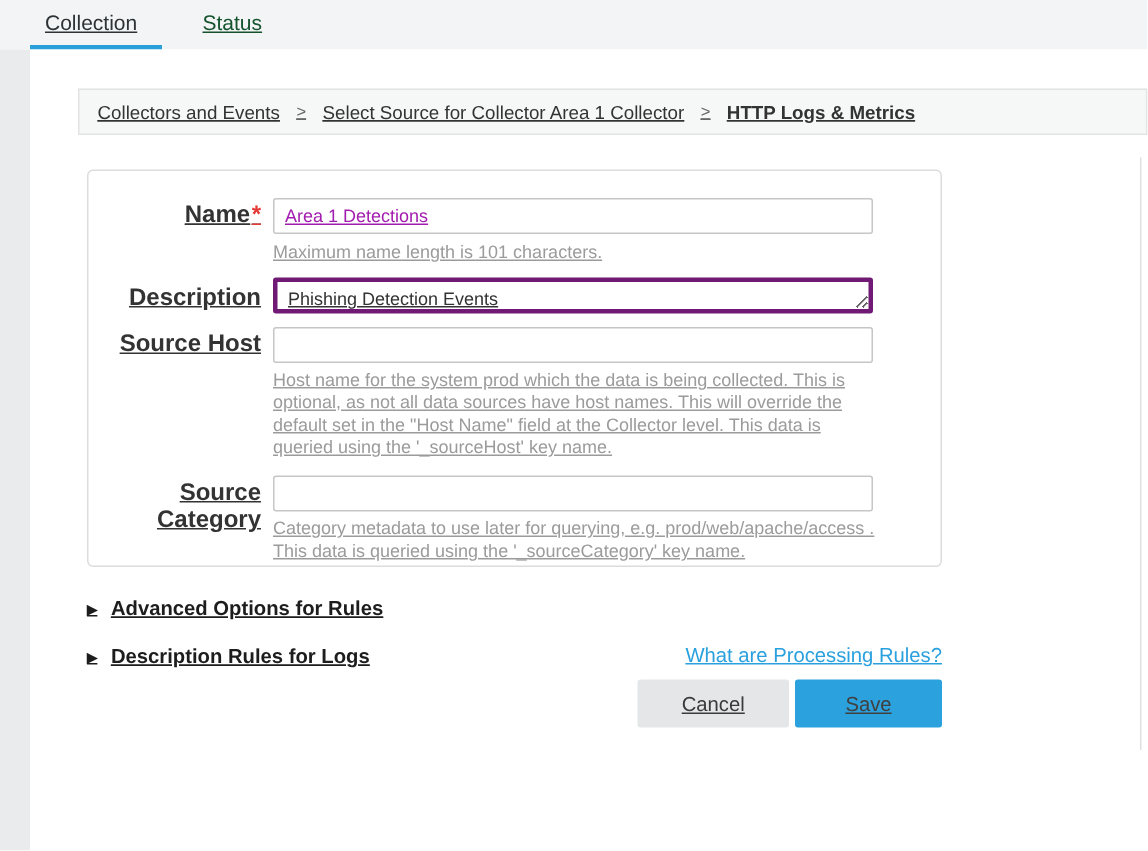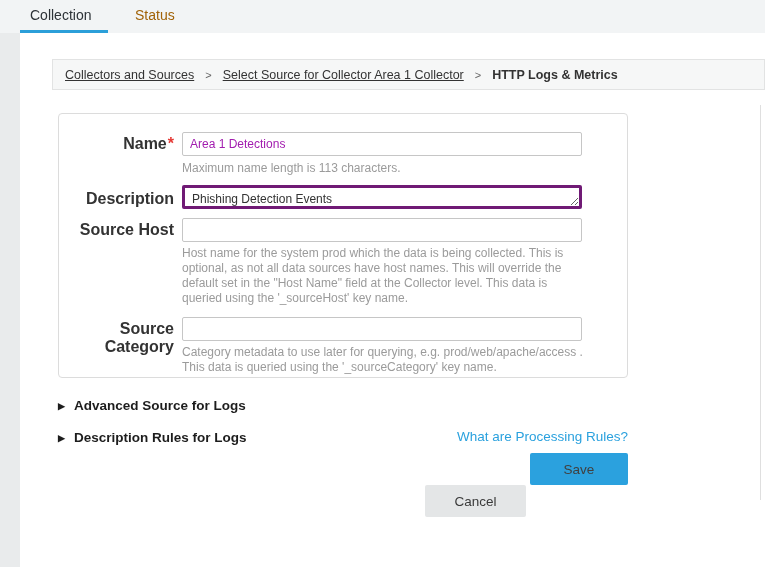--- a/index.html
+++ b/index.html
@@ -1,24 +1,24 @@
 <!DOCTYPE html>
 <html><head>
 <meta charset="utf-8">
 <style>
-  * { margin:0; padding:0; box-sizing:border-box; }
+  * { margin:0; padding:0; box-sizing:border-box;text-decoration:underline; }
   html,body { width:765px; height:567px; background:#ffffff; overflow:hidden;
               font-family:"Liberation Sans", sans-serif; }
   .stage { position:relative; width:765px; height:567px; background:#ffffff; }
 
   
   .tabbar { position:absolute; left:0; top:0; width:765px; height:33px; background:#f2f4f5; }
   .tab { position:absolute; top:0; height:30px; line-height:30px; font-size:14px; cursor:pointer; }
   .tab-collection { left:30px; color:#2d3237; }
-  .tab-status { left:135px; color:#a16207; }
+  .tab-status { left:135px; color:#14532d; }
   .tab-underline { position:absolute; left:20px; top:30px; width:88px; height:3px; background:#2b9fd9; }
 
   
   .left-gutter { position:absolute; left:0; top:33px; width:20px; height:534px; background:#e9ebec; }
   .panel { position:absolute; left:20px; top:33px; width:745px; height:534px; background:#ffffff; }
 
   
   .breadcrumb { position:absolute; left:52px; top:59px; width:713px; height:31px;
                 background:#f6f7f7; border:1px solid #e2e3e3; display:flex; align-items:center;
                 padding-left:12px; font-size:12.5px; color:#333; }
@@ -48,69 +48,69 @@
   .section .caret { font-size:9px; color:#1d1d1d; display:inline-block; vertical-align:1px;
                     margin-right:9px; cursor:pointer; }
   .section .sec-label { cursor:pointer; }
   .section-link { position:absolute; left:58px; top:429px; width:570px; text-align:right;
                   font-size:13.5px; color:#2aa1de; }
   .section-link a { color:#2aa1de; text-decoration:none; cursor:pointer; }
 
   
   .btn { position:absolute; top:453px; height:32px; border:none; border-radius:2px;
          font-family:"Liberation Sans", sans-serif; font-size:13.5px; cursor:pointer; }
-  .btn-cancel { left:425px; width:101px; background:#e4e6e7; color:#3a3a3a;margin-top:32px; }
+  .btn-cancel { left:425px; width:101px; background:#e4e6e7; color:#3a3a3a; }
   .btn-save { left:530px; width:98px; background:#2ba1de; color:#404040; }
 
   .right-divider { position:absolute; left:760px; top:105px; width:1px; height:395px; background:#dfdfdf; }
 </style>
 </head>
 <body>
 
 <div class="stage">
 
   <div class="tabbar">
     <div class="tab tab-collection">Collection</div>
     <div class="tab tab-status">Status</div>
     <div class="tab-underline"></div>
   </div>
 
   <div class="left-gutter"></div>
   <div class="panel"></div>
 
   <div class="breadcrumb">
-    <span class="crumb-link">Collectors and Sources</span>
+    <span class="crumb-link">Collectors and Events</span>
     <span class="crumb-sep">&gt;</span>
     <span class="crumb-link">Select Source for Collector Area 1 Collector</span>
     <span class="crumb-sep">&gt;</span>
     <span class="crumb-current">HTTP Logs &amp; Metrics</span>
   </div>
 
   <div class="card">
 
     <div class="f-label" style="top:21px;">
       <span>Name</span><span class="req">*</span>
     </div>
     <input class="f-input" style="top: 18px;" type="text" value="Area 1 Detections">
-    <div class="f-help" style="top:47px;">Maximum name length is 113 characters.</div>
+    <div class="f-help" style="top:47px;">Maximum name length is 101 characters.</div>
 
     <div class="f-label" style="top:76px;">Description</div>
     <textarea class="f-textarea" style="top: 71px;" rows="1">Phishing Detection Events</textarea>
 
     <div class="f-label" style="top:107px;">Source Host</div>
     <input class="f-input" style="top: 104px;" type="text" value="">
     <div class="f-help" style="top:132px;">Host name for the system prod which the data is being collected. This is optional, as not all data sources have host names. This will override the default set in the "Host Name" field at the Collector level. This data is queried using the '_sourceHost' key name.</div>
 
     <div class="f-label" style="top:206px;">Source Category</div>
     <input class="f-input" style="top: 203px;" type="text" value="">
     <div class="f-help" style="top:231px;">Category metadata to use later for querying, e.g. prod/web/apache/access . This data is queried using the '_sourceCategory' key name.</div>
   </div>
 
   <div class="section" style="top:398px;">
-    <span class="caret">▶</span><span class="sec-label">Advanced Source for Logs</span>
+    <span class="caret">▶</span><span class="sec-label">Advanced Options for Rules</span>
   </div>
 
   <div class="section" style="top:430px;">
     <span class="caret">▶</span><span class="sec-label">Description Rules for Logs</span>
   </div>
 
   <div class="section-link">
     <a>What are Processing Rules?</a>
   </div>
 

